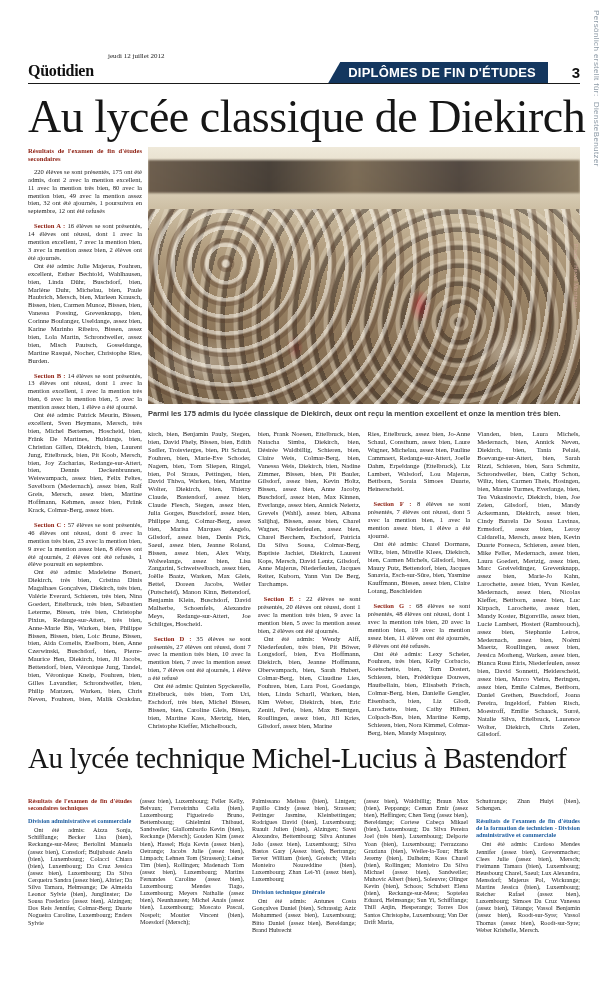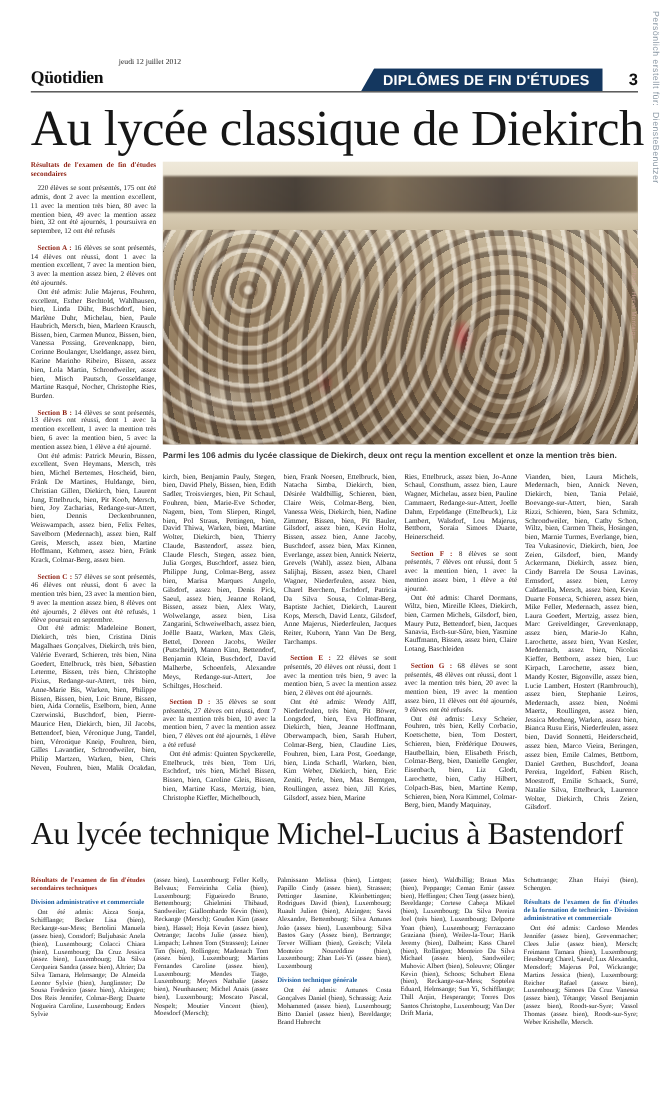--- a/index.html
+++ b/index.html
@@ -92,21 +92,21 @@
         <p class="para sect"><span class="runin">Section B : </span>14 élèves se sont présentés, 13 élèves ont réussi, dont 1 avec la mention excellent, 1 avec la mention très bien, 6 avec la mention bien, 5 avec la mention assez bien, 1 élève a été ajourné.</p>
         <p class="para">Ont été admis: Patrick Meurin, Bissen, excellent, Sven Heymans, Mersch, très bien, Michel Bertemes, Hoscheid, bien, Fränk De Martines, Huldange, bien, Christian Gillen, Diekirch, bien, Laurent Jung, Ettelbruck, bien, Pit Koob, Mersch, bien, Joy Zacharias, Redange-sur-Attert, bien, Dennis Deckenbrunnen, Weiswampach, assez bien, Felix Feltes, Savelborn (Medernach), assez bien, Ralf Greis, Mersch, assez bien, Martine Hoffmann, Kehmen, assez bien, Fränk Krack, Colmar-Berg, assez bien.</p>
         <p class="para sect"><span class="runin">Section C : </span>57 élèves se sont présentés, 46 élèves ont réussi, dont 6 avec la mention très bien, 23 avec la mention bien, 9 avec la mention assez bien, 8 élèves ont été ajournés, 2 élèves ont été refusés, 1 élève poursuit en septembre.</p>
         <p class="para">Ont été admis: Madeleine Bonert, Diekirch, très bien, Cristina Dinis Magalhaes Gonçalves, Diekirch, très bien, Valérie Everard, Schieren, très bien, Nina Goedert, Ettelbruck, très bien, Sébastien Leterme, Bissen, très bien, Christophe Pixius, Redange-sur-Attert, très bien, Anne-Marie Bis, Warken, bien, Philippe Bissen, Bissen, bien, Loic Brune, Bissen, bien, Aida Cornelis, Eselborn, bien, Anne Czerwinski, Buschdorf, bien, Pierre-Maurice Hen, Diekirch, bien, Jil Jacobs, Bettendorf, bien, Véronique Jung, Tandel, bien, Véronique Kneip, Fouhren, bien, Gilles Lavandier, Schrondweiler, bien, Philip Martzen, Warken, bien, Chris Neven, Fouhren, bien, Malik Ocakdan, Pettingen, bien, Luca Paolillo, Die-</p>
       </div>
 
     <figure class="photo">
       <div class="photo-band"></div>
       <span class="photo-credit">Photo : Hervé Montaigu</span>
     </figure>
-    <p class="caption">Parmi les 106 admis du lycée classique de Diekirch, deux ont reçu la mention excellent et onze la mention très bien.</p>
+    <p class="caption">Parmi les 175 admis du lycée classique de Diekirch, deux ont reçu la mention excellent et onze la mention très bien.</p>
 
     <div class="a1-cols">
       <div class="col">
           <p class="para noindent">kirch, bien, Benjamin Pauly, Stegen, bien, David Phely, Bissen, bien, Edith Sadler, Troisvierges, bien, Pit Schaul, Fouhren, bien, Marie-Eve Schoder, Nagem, bien, Tom Sliepen, Ringel, bien, Pol Straus, Pettingen, bien, David Thiwa, Warken, bien, Martine Wolter, Diekirch, bien, Thierry Claude, Bastendorf, assez bien, Claude Flesch, Stegen, assez bien, Julia Gorges, Buschdorf, assez bien, Philippe Jung, Colmar-Berg, assez bien, Marisa Marques Angelo, Gilsdorf, assez bien, Denis Pick, Saeul, assez bien, Jeanne Roland, Bissen, assez bien, Alex Waty, Wolwelange, assez bien, Lisa Zangarini, Schweiwelbach, assez bien, Joëlle Baatz, Warken, Max Gleis, Bettel, Doreen Jacobs, Weiler (Putscheid), Manon Kinn, Bettendorf, Benjamin Klein, Buschdorf, David Malherbe, Schoenfels, Alexandre Meys, Redange-sur-Attert, Joe Schiltges, Hoscheid.</p>
           <p class="para sect"><span class="runin">Section D : </span>35 élèves se sont présentés, 27 élèves ont réussi, dont 7 avec la mention très bien, 10 avec la mention bien, 7 avec la mention assez bien, 7 élèves ont été ajournés, 1 élève a été refusé</p>
           <p class="para">Ont été admis: Quinten Spyckerelle, Ettelbruck, très bien, Tom Uri, Eschdorf, très bien, Michel Bissen, Bissen, bien, Caroline Gleis, Bissen, bien, Martine Kass, Mertzig, bien, Christophe Kieffer, Michelbouch,</p>
         </div>
       <div class="col">
           <p class="para noindent">bien, Frank Noesen, Ettelbruck, bien, Natacha Simba, Diekirch, bien, Désirée Waldbillig, Schieren, bien, Claire Weis, Colmar-Berg, bien, Vanessa Weis, Diekirch, bien, Nadine Zimmer, Bissen, bien, Pit Bauler, Gilsdorf, assez bien, Kevin Holtz, Bissen, assez bien, Anne Jacoby, Buschdorf, assez bien, Max Kinnen, Everlange, assez bien, Annick Neiertz, Grevels (Wahl), assez bien, Albana Salijhaj, Bissen, assez bien, Charel Wagner, Niederfeulen, assez bien, Charel Berchem, Eschdorf, Patricia Da Silva Sousa, Colmar-Berg, Baptiste Jachiet, Diekirch, Laurent Kops, Mersch, David Lentz, Gilsdorf, Anne Majerus, Niederfeulen, Jacques Reiter, Kuborn, Yann Van De Berg, Tarchamps.</p>
           <p class="para sect"><span class="runin">Section E : </span>22 élèves se sont présentés, 20 élèves ont réussi, dont 1 avec la mention très bien, 9 avec la mention bien, 5 avec la mention assez bien, 2 élèves ont été ajournés.</p>

